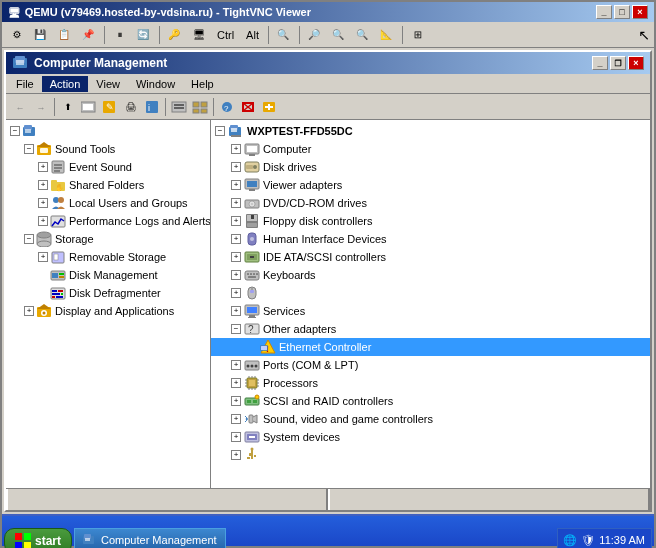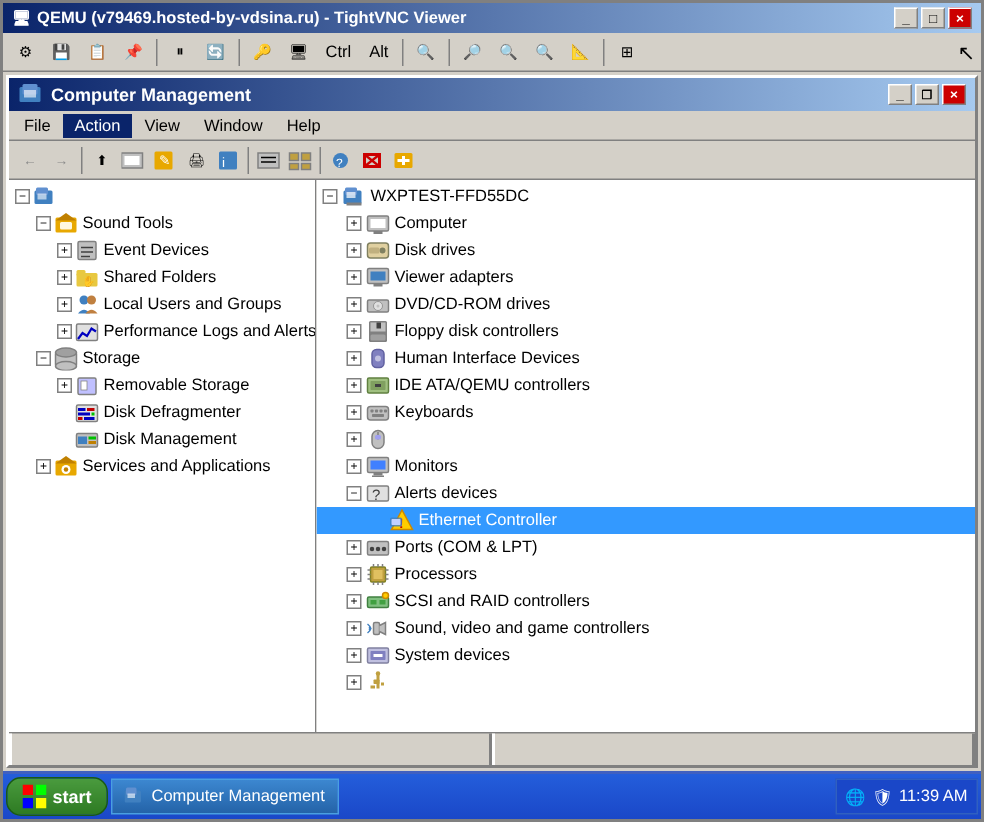--- a/index.html
+++ b/index.html
@@ -305,22 +305,21 @@
       border-left-color: #fff;
       padding: 2px 4px;
       font-size: 11px;
     }
 
     
     .taskbar {
       height: 30px;
       background: linear-gradient(to bottom, #245edb, #1a47c8);
       display: flex;
-      align-items: center;
-      padding: 0 2px;
+      padding: 12px 2px;
       gap: 2px;
     }
 
     .start-btn {
       background: linear-gradient(to bottom, #4a9b3e, #2d7a22);
       color: white;
       font-weight: bold;
       font-size: 12px;
       padding: 3px 10px;
       border-radius: 10px;
@@ -525,21 +524,21 @@
         <div class="tree-item indent-3">
           <div class="expand-btn">+</div>
           <div class="tree-icon">
             <svg width="16" height="16">
               <rect x="2" y="2" width="12" height="12" fill="#c0c0c0" rx="1" stroke="#808080" stroke-width="1"></rect>
               <line x1="4" y1="6" x2="12" y2="6" stroke="#404040" stroke-width="1"></line>
               <line x1="4" y1="9" x2="12" y2="9" stroke="#404040" stroke-width="1"></line>
               <line x1="4" y1="12" x2="10" y2="12" stroke="#404040" stroke-width="1"></line>
             </svg>
           </div>
-          <span>Event Devices</span>
+          <span>Event Sound</span>
         </div>
 
         <div class="tree-item indent-3">
           <div class="expand-btn">+</div>
           <div class="tree-icon">
             <svg width="16" height="16">
               <rect x="1" y="5" width="14" height="9" fill="#e8c840" rx="1"></rect>
               <rect x="1" y="3" width="6" height="4" fill="#e8c840" rx="1"></rect>
               <text x="5" y="13" font-size="7" fill="#808000">✋</text>
             </svg>
@@ -586,80 +585,80 @@
 
         <div class="tree-item indent-3">
           <div class="expand-btn">+</div>
           <div class="tree-icon">
             <svg width="16" height="16">
               <rect x="2" y="3" width="12" height="11" fill="#c0c0ff" rx="1" stroke="#808080" stroke-width="1"></rect>
               <rect x="4" y="5" width="4" height="6" fill="white" stroke="#808080" stroke-width="0.5"></rect>
             </svg>
           </div>
           <span>Removable Storage</span>
+        </div>
+
+        <div class="tree-item indent-3">
+          <div class="expand-placeholder"></div>
+          <div class="tree-icon">
+            <svg width="16" height="16">
+              <rect x="1" y="4" width="14" height="9" fill="#c0c0c0" rx="1" stroke="#808080" stroke-width="1"></rect>
+              <rect x="2" y="6" width="6" height="5" fill="#4080c0"></rect>
+              <rect x="9" y="6" width="5" height="2" fill="#00c000"></rect>
+              <rect x="9" y="9" width="5" height="2" fill="#c08000"></rect>
+            </svg>
+          </div>
+          <span>Disk Management</span>
         </div>
 
         <div class="tree-item indent-3">
           <div class="expand-placeholder"></div>
           <div class="tree-icon">
             <svg width="16" height="16">
               <rect x="1" y="3" width="14" height="11" fill="#e0e0e0" rx="1" stroke="#808080" stroke-width="1"></rect>
               <rect x="2" y="5" width="5" height="2" fill="#0000c0"></rect>
               <rect x="8" y="5" width="5" height="2" fill="#c00000"></rect>
               <rect x="2" y="8" width="8" height="2" fill="#0000c0"></rect>
               <rect x="11" y="8" width="2" height="2" fill="#00c000"></rect>
               <rect x="2" y="11" width="3" height="2" fill="#c00000"></rect>
               <rect x="6" y="11" width="7" height="2" fill="#0000c0"></rect>
             </svg>
           </div>
           <span>Disk Defragmenter</span>
         </div>
 
-        <div class="tree-item indent-3">
-          <div class="expand-placeholder"></div>
-          <div class="tree-icon">
-            <svg width="16" height="16">
-              <rect x="1" y="4" width="14" height="9" fill="#c0c0c0" rx="1" stroke="#808080" stroke-width="1"></rect>
-              <rect x="2" y="6" width="6" height="5" fill="#4080c0"></rect>
-              <rect x="9" y="6" width="5" height="2" fill="#00c000"></rect>
-              <rect x="9" y="9" width="5" height="2" fill="#c08000"></rect>
-            </svg>
-          </div>
-          <span>Disk Management</span>
-        </div>
-
         <div class="tree-item indent-2">
           <div class="expand-btn">+</div>
           <div class="tree-icon">
             <svg width="16" height="16">
               <rect x="1" y="4" width="14" height="10" fill="#e8a800" rx="1"></rect>
               <polygon points="1,6 8,1 15,6" fill="#c08000"></polygon>
               <circle cx="8" cy="10" r="3" fill="white"></circle>
               <circle cx="8" cy="10" r="1.5" fill="#c08000"></circle>
             </svg>
           </div>
-          <span>Services and Applications</span>
+          <span>Display and Applications</span>
         </div>
 
         <div style="height:20px;"></div>
       </div>
 
       <div class="right-panel">
 
         <div class="right-tree-item" style="padding-left:4px;">
           <div class="expand-btn" style="margin-right:3px;">−</div>
           <div class="tree-icon">
             <svg width="16" height="16">
               <rect x="1" y="4" width="12" height="9" fill="#4080c0" rx="1"></rect>
               <rect x="2" y="2" width="8" height="5" fill="#6090d0" rx="1"></rect>
               <rect x="3" y="5" width="6" height="4" fill="white" opacity="0.7"></rect>
               <rect x="3" y="12" width="10" height="2" fill="#808080"></rect>
             </svg>
           </div>
-          <span style="font-weight:normal;">WXPTEST-FFD55DC</span>
+          <span style="font-weight:bold;">WXPTEST-FFD55DC</span>
         </div>
 
         <div class="right-tree-item" style="padding-left:20px;">
           <div class="expand-btn" style="margin-right:3px;">+</div>
           <div class="tree-icon">
             <svg width="16" height="16">
               <rect x="1" y="3" width="14" height="10" fill="#c0c0c0" rx="1" stroke="#808080" stroke-width="1"></rect>
               <rect x="3" y="5" width="10" height="6" fill="white"></rect>
               <rect x="5" y="13" width="6" height="2" fill="#808080"></rect>
             </svg>
@@ -729,21 +728,21 @@
 
         <div class="right-tree-item" style="padding-left:20px;">
           <div class="expand-btn" style="margin-right:3px;">+</div>
           <div class="tree-icon">
             <svg width="16" height="16">
               <rect x="1" y="3" width="14" height="10" fill="#a0c080" rx="1" stroke="#608040" stroke-width="1"></rect>
               <rect x="3" y="5" width="10" height="6" fill="#80a060" rx="0.5"></rect>
               <rect x="6" y="7" width="4" height="2" fill="#404040"></rect>
             </svg>
           </div>
-          <span>IDE ATA/QEMU controllers</span>
+          <span>IDE ATA/SCSI controllers</span>
         </div>
 
         <div class="right-tree-item" style="padding-left:20px;">
           <div class="expand-btn" style="margin-right:3px;">+</div>
           <div class="tree-icon">
             <svg width="16" height="16">
               <rect x="1" y="4" width="14" height="9" fill="#c0c0c0" rx="2" stroke="#808080" stroke-width="1"></rect>
               <rect x="3" y="6" width="2" height="2" fill="#808080" rx="0.5"></rect>
               <rect x="6" y="6" width="2" height="2" fill="#808080" rx="0.5"></rect>
               <rect x="9" y="6" width="2" height="2" fill="#808080" rx="0.5"></rect>
@@ -768,32 +767,32 @@
         <div class="right-tree-item" style="padding-left:20px;">
           <div class="expand-btn" style="margin-right:3px;">+</div>
           <div class="tree-icon">
             <svg width="16" height="16">
               <rect x="1" y="2" width="14" height="10" fill="#c0c0c0" rx="1" stroke="#808080" stroke-width="1"></rect>
               <rect x="3" y="4" width="10" height="6" fill="#4080ff"></rect>
               <rect x="5" y="12" width="6" height="2" fill="#808080"></rect>
               <rect x="4" y="14" width="8" height="1" fill="#808080"></rect>
             </svg>
           </div>
-          <span>Monitors</span>
+          <span>Services</span>
         </div>
 
         <div class="right-tree-item" style="padding-left:20px;">
           <div class="expand-btn" style="margin-right:3px;">−</div>
           <div class="tree-icon">
             <svg width="16" height="16">
               <rect x="1" y="3" width="14" height="10" fill="#e0e0e0" rx="1" stroke="#808080" stroke-width="1"></rect>
               <text x="4" y="12" font-size="10" fill="#404040">?</text>
             </svg>
           </div>
-          <span>Alerts devices</span>
+          <span>Other adapters</span>
         </div>
 
         <div class="right-tree-item highlighted" style="padding-left:36px; background:#3399ff; color:white;">
           <div style="width:10px; margin-right:3px;"></div>
           <div class="tree-icon">
             <svg width="16" height="16">
 
               <polygon points="8,1 15,14 1,14" fill="#ffcc00" stroke="#cc8800" stroke-width="1"></polygon>
               <text x="6" y="13" font-size="9" font-weight="bold" fill="#cc0000">!</text>
 

